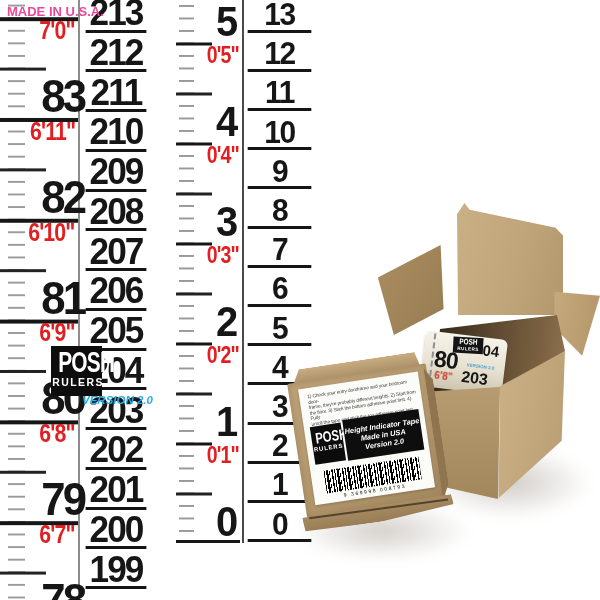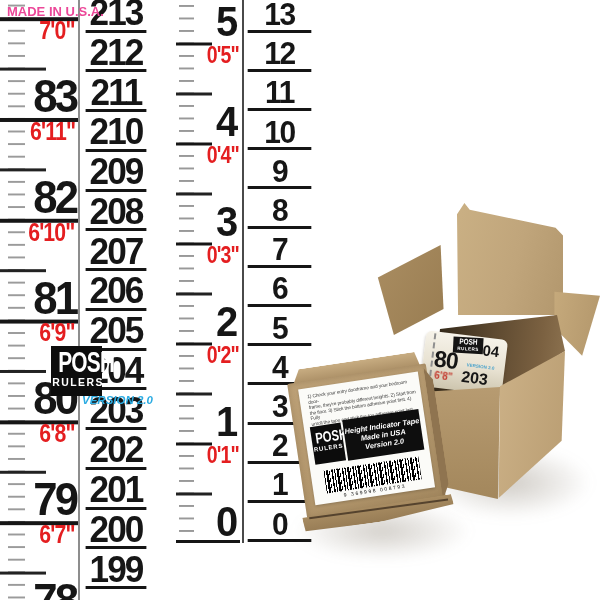--- a/index.html
+++ b/index.html
@@ -9,21 +9,21 @@
   
   .ticks1{position:absolute;left:0;top:0;width:78px;height:600px;
     background-image:
       linear-gradient(to bottom,#161616 0 4px,transparent 4px),
       linear-gradient(to bottom,#222 0 3px,transparent 3px),
       linear-gradient(to bottom,#9b9b9b 0 2px,transparent 2px);
     background-size:78px 100.8px,46px 100.8px,17px 12.6px;
     background-position:0 17.2px,0 67.6px,8px 17.2px;
     background-repeat:repeat-y;}
   .divider1{position:absolute;left:78px;top:0;width:1.5px;height:600px;background:#8d8d8d;}
-  .inch1{position:absolute;left:0;top:0;width:77px;height:440px;}
+  .inch1{position:absolute;left:0;top:0;width:77px;height:440px;padding-left:8px;}
   .inch1 .n{position:absolute;right:1px;font-size:47px;line-height:45px;font-weight:700;
             letter-spacing:-3px;transform:scaleX(.93);transform-origin:right;}
   .feet1{position:absolute;left:0;top:0;width:77px;height:600px;}
   .feet1 .n{position:absolute;right:2px;font-size:25px;line-height:21px;font-weight:700;
             letter-spacing:-1px;color:#e41e20;transform:scaleX(.85);transform-origin:right;}
   .cm1{position:absolute;left:84px;top:0;width:64px;height:600px;}
   .cm1 .n{position:absolute;left:0;width:100%;height:33.5px;border-bottom:3.5px solid #151515;
           font-size:37px;line-height:33px;font-weight:700;letter-spacing:-2px;text-align:center;
           transform:scaleX(.95);}
   .madein{position:absolute;left:7px;top:4px;font-size:13px;font-weight:700;color:#ec4899;z-index:4;}

